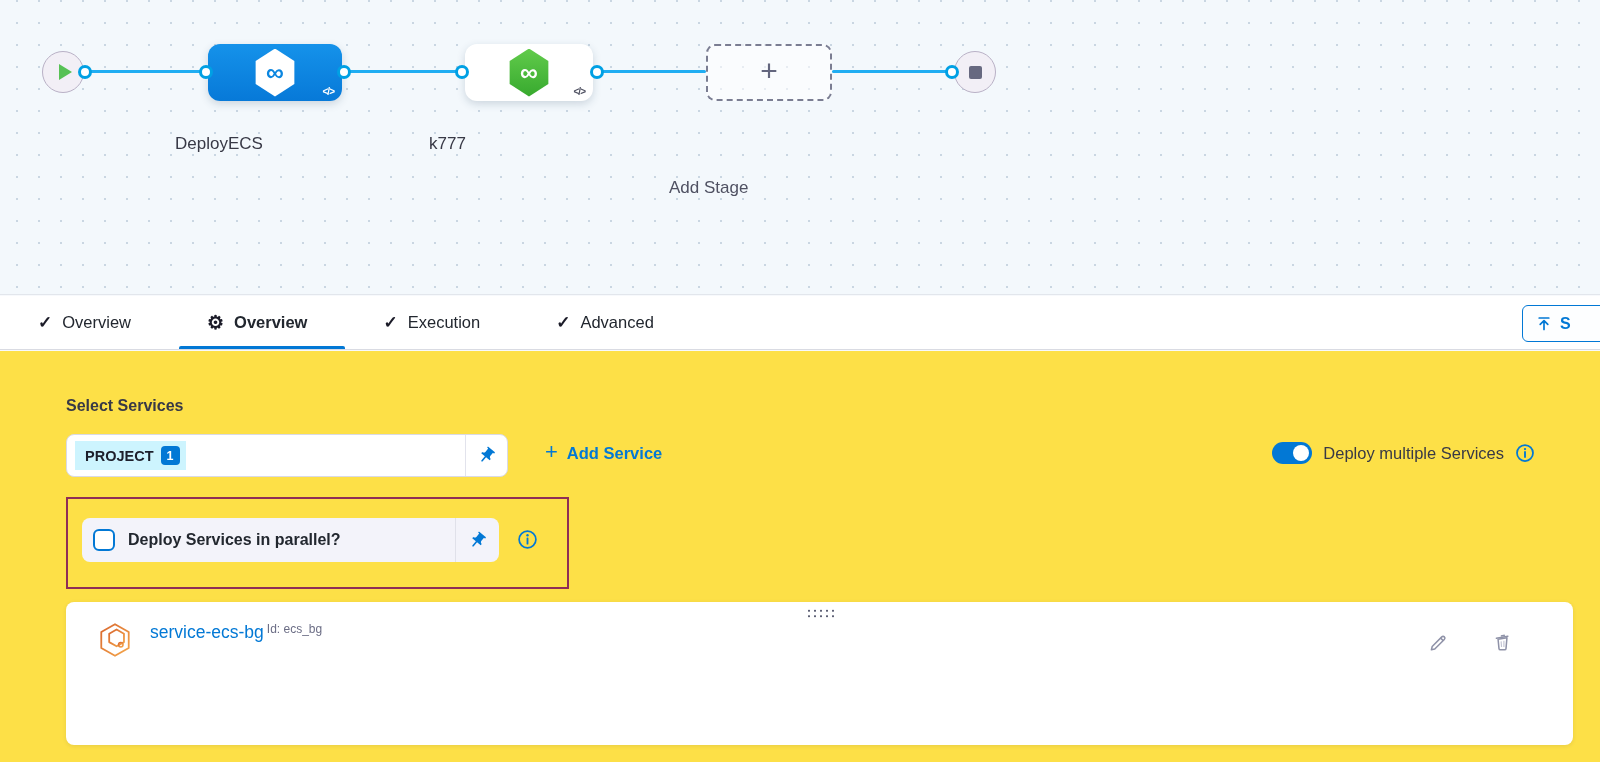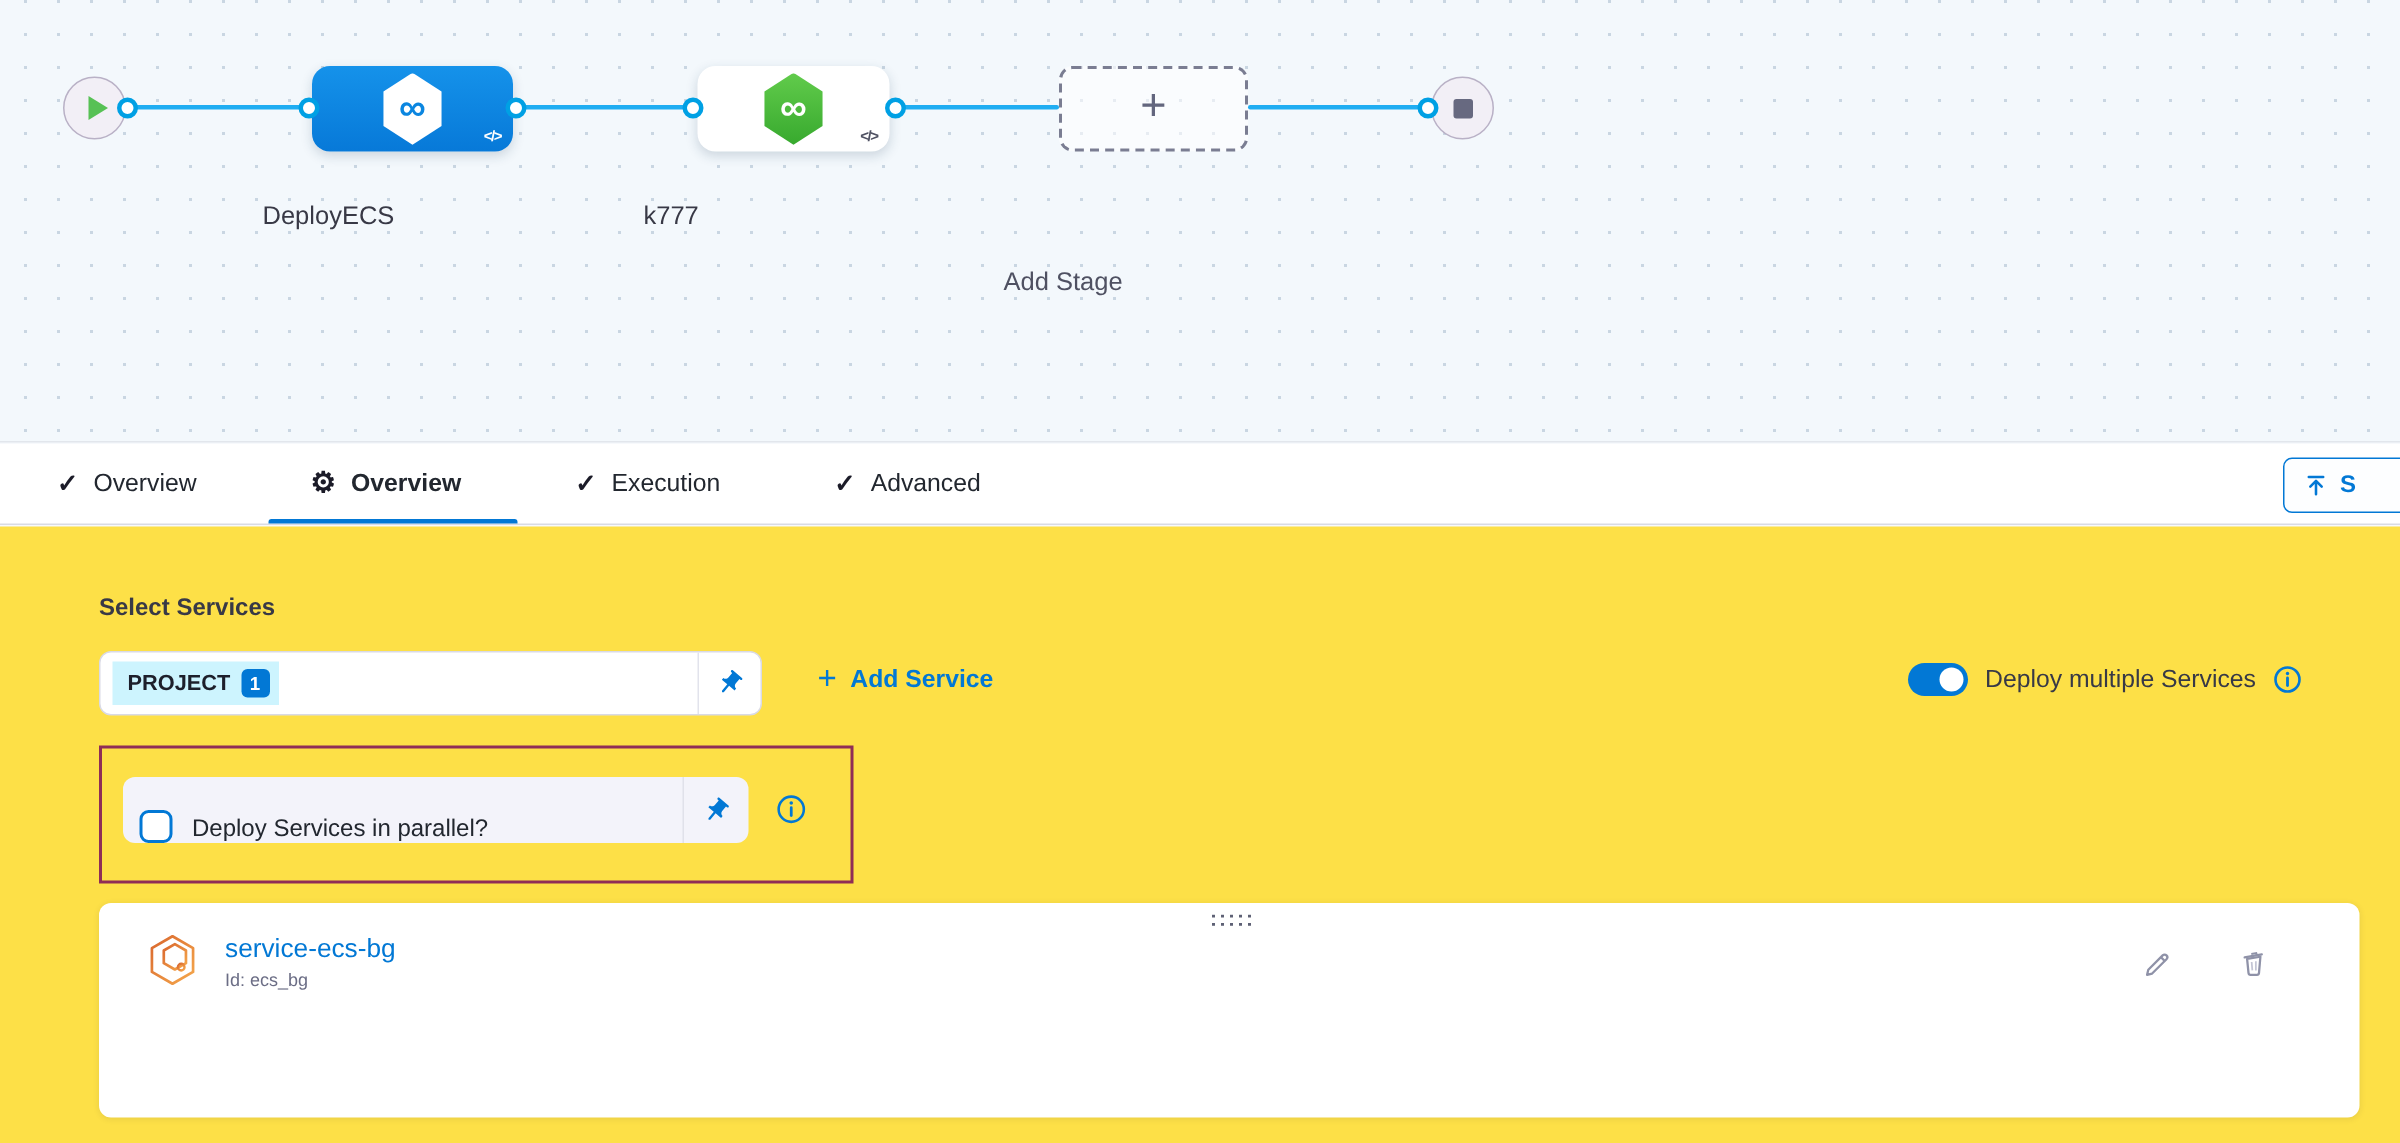--- a/index.html
+++ b/index.html
@@ -72,36 +72,36 @@
          color:#0278d5; font-size:16.5px; font-weight:700; cursor:pointer; }
   .add-service .plus { font-size:22px; font-weight:500; line-height:1; margin-top:-2px; }
   .multi-group { position:absolute; right:65px; top:91px; display:flex; align-items:center; gap:11px; }
   .toggle { width:40px; height:22px; border-radius:11px; background:#0278d5; position:relative; cursor:pointer; }
   .toggle .knob { position:absolute; right:3px; top:3px; width:16px; height:16px; border-radius:50%; background:#ffffff; }
   .multi-label { font-size:16.5px; color:#383946; }
 
   .highlight-box { position:absolute; left:66px; top:146px; width:503px; height:92px;
          border:2.5px solid #8f2d56; background:transparent; }
   .parallel-bar { position:absolute; left:14px; top:19px; width:417px; height:44px; background:#f3f3fa;
-         border-radius:8px; display:flex; align-items:flex-end; padding-left:11px; }
+         border-radius:8px; display:flex; align-items:center; padding-left:11px;font-weight:bold; }
   .checkbox { width:22px; height:22px; border:2px solid #0278d5; border-radius:6px; background:#ffffff; cursor:pointer; }
   .parallel-label { margin-left:13px; font-size:16px; color:#22272f; }
   .bar-pin { margin-left:auto; width:44px; height:100%; border-left:1px solid #e0e1ea;
          display:flex; align-items:center; justify-content:center; cursor:pointer; }
   .hl-info { position:absolute; left:449px; top:30px; cursor:pointer; }
 
   
   .card { position:absolute; left:66px; top:251px; width:1507px; height:143px; background:#ffffff;
          border-radius:8px; box-shadow:0 1px 4px rgba(40,41,61,.10); }
   .drag-handle { position:absolute; left:50%; top:5px; transform:translateX(-50%);
          width:30px; height:11px; cursor:grab;
          background-image:radial-gradient(#5e6175 1.15px, transparent 1.3px);
          background-size:6px 5.5px; background-position:1px 1px; }
   .svc-row { position:absolute; left:30px; top:19px; display:flex; gap:16px; }
-  .svc-texts { display:flex; flex-direction:column; gap:3px; padding-top:1px;justify-content:space-between; }
+  .svc-texts { display:flex; flex-direction:row; gap:3px; padding-top:1px;justify-content:space-between; }
   .svc-name { font-size:17.5px; font-weight:500; color:#0278d5; cursor:pointer; }
   .svc-id { font-size:12px; color:#6b6d85; }
   .icon-btn { position:absolute; top:27px; width:26px; height:26px; display:flex; align-items:center;
          justify-content:center; cursor:pointer; }
   .edit-btn { right:122px; }
   .delete-btn { right:58px; }
   .view-inputs { position:absolute; left:0; right:0; top:72px; display:flex; align-items:center;
          justify-content:center; gap:9px; color:#0278d5; font-size:17px; font-weight:700; cursor:pointer; }
 </style>
 </head>

